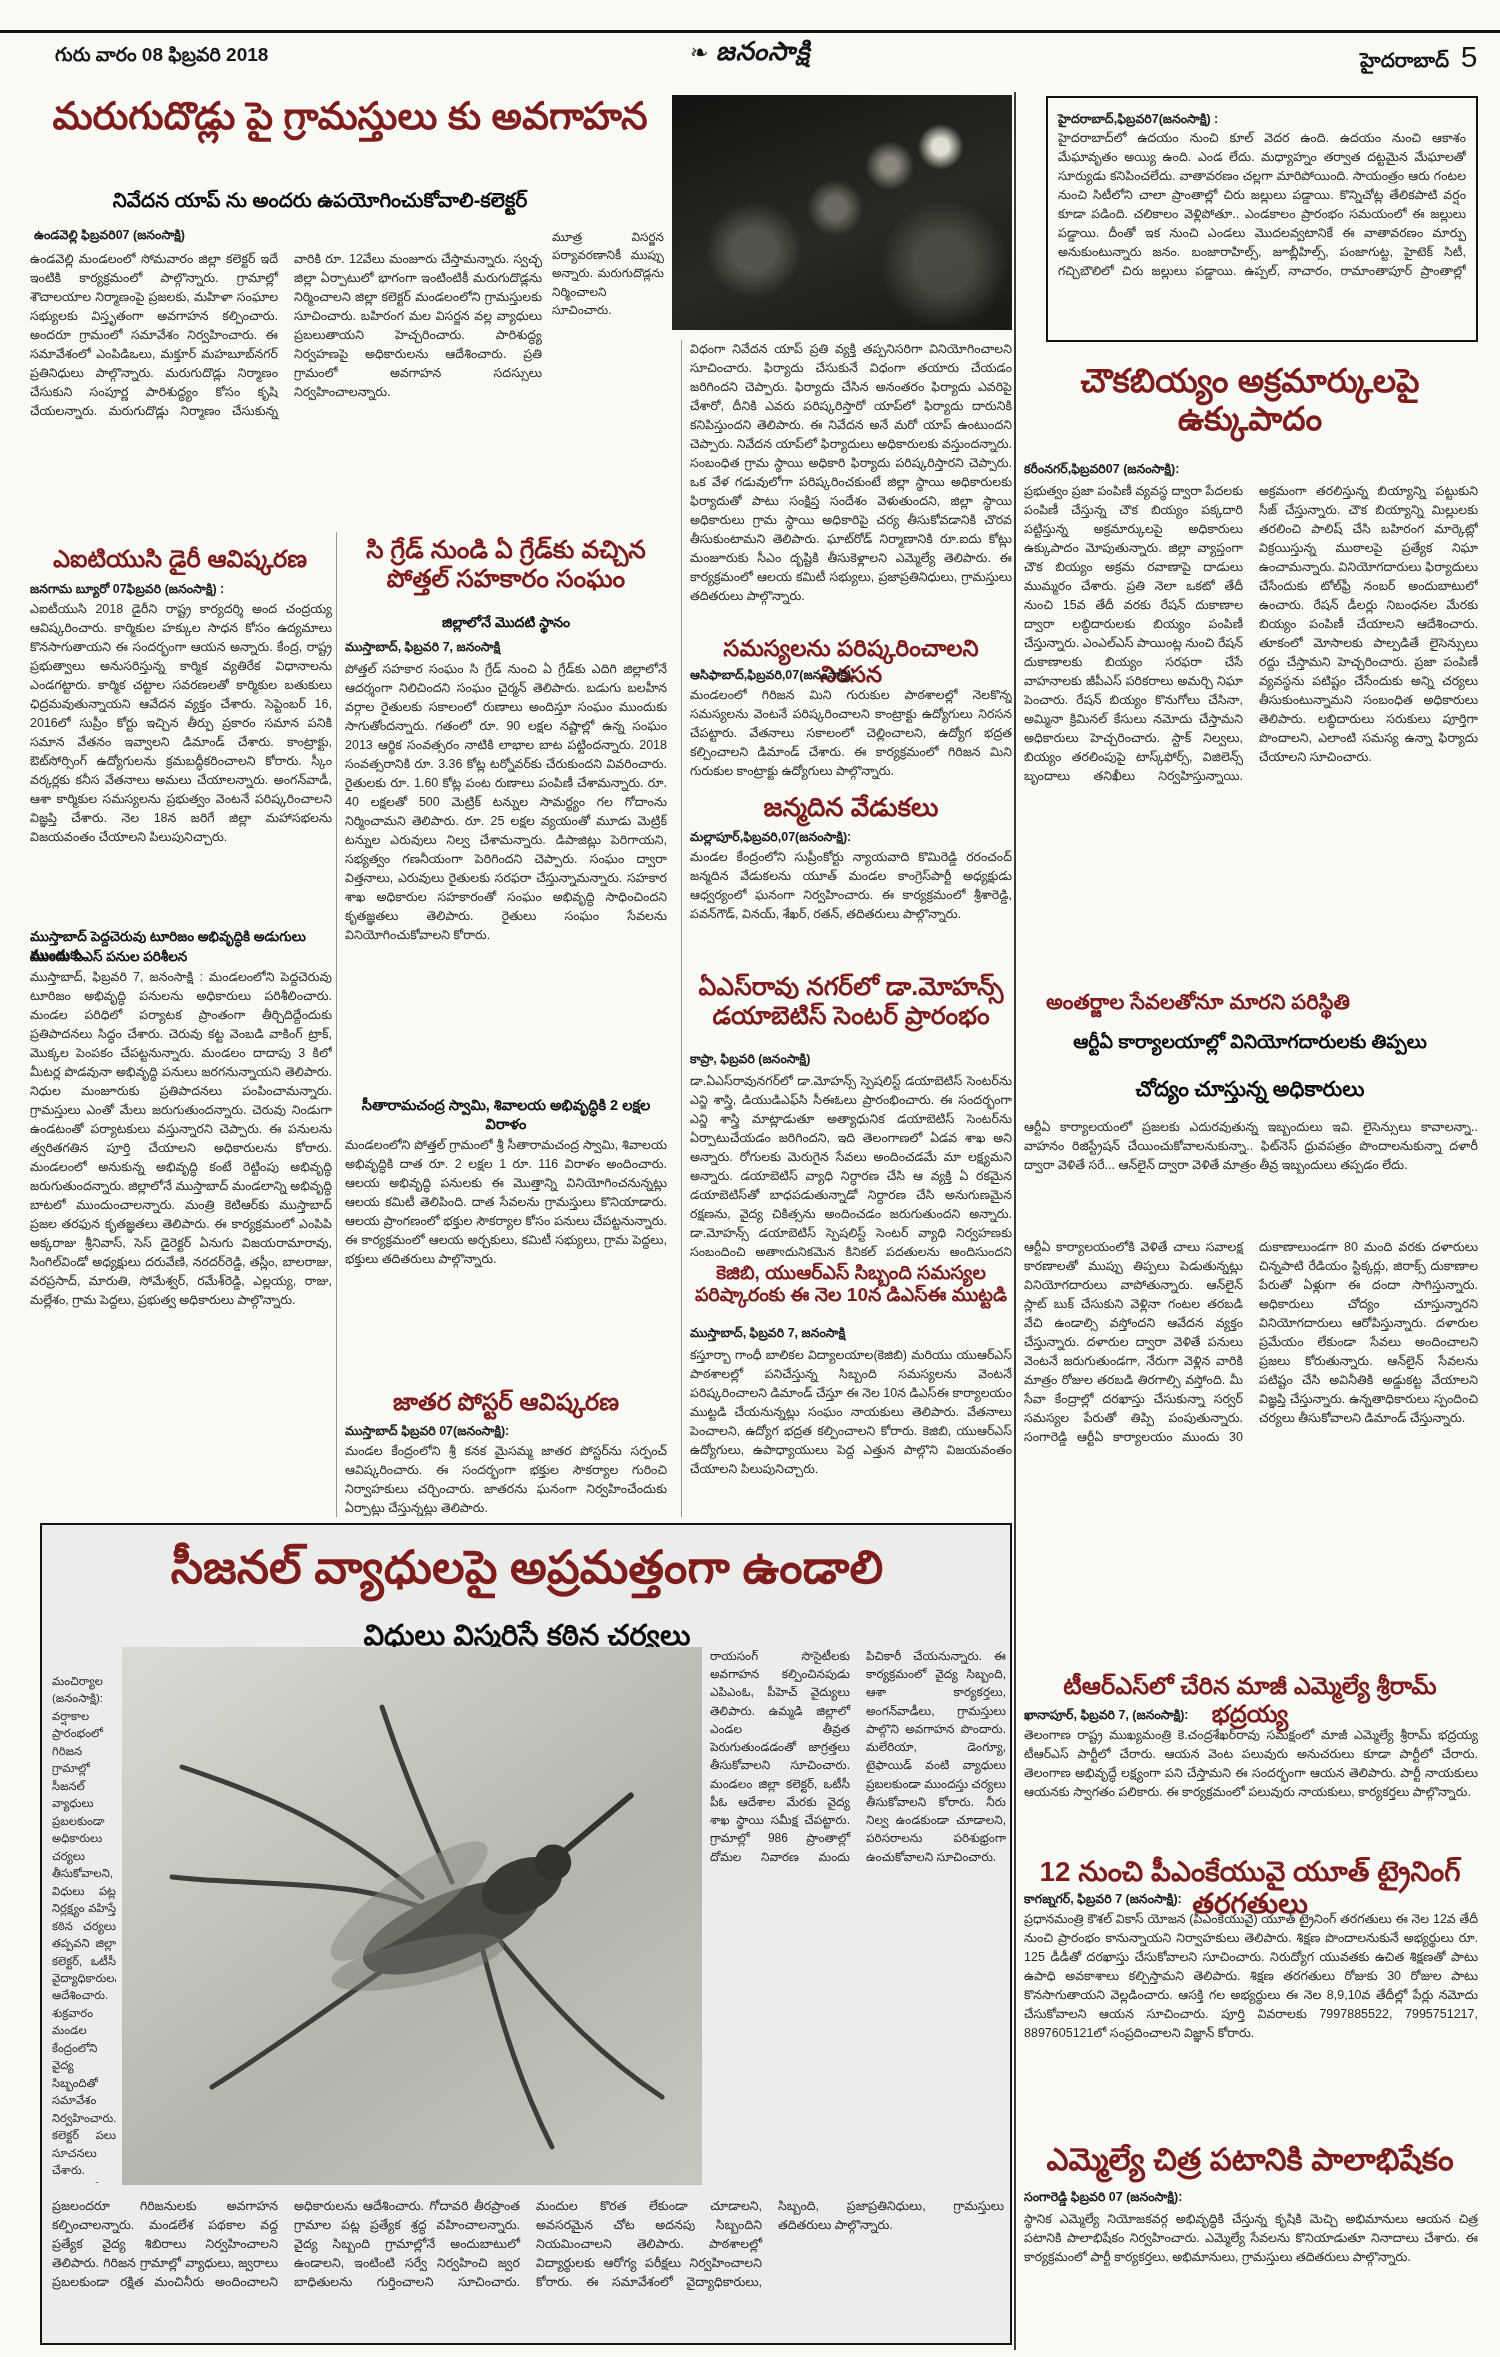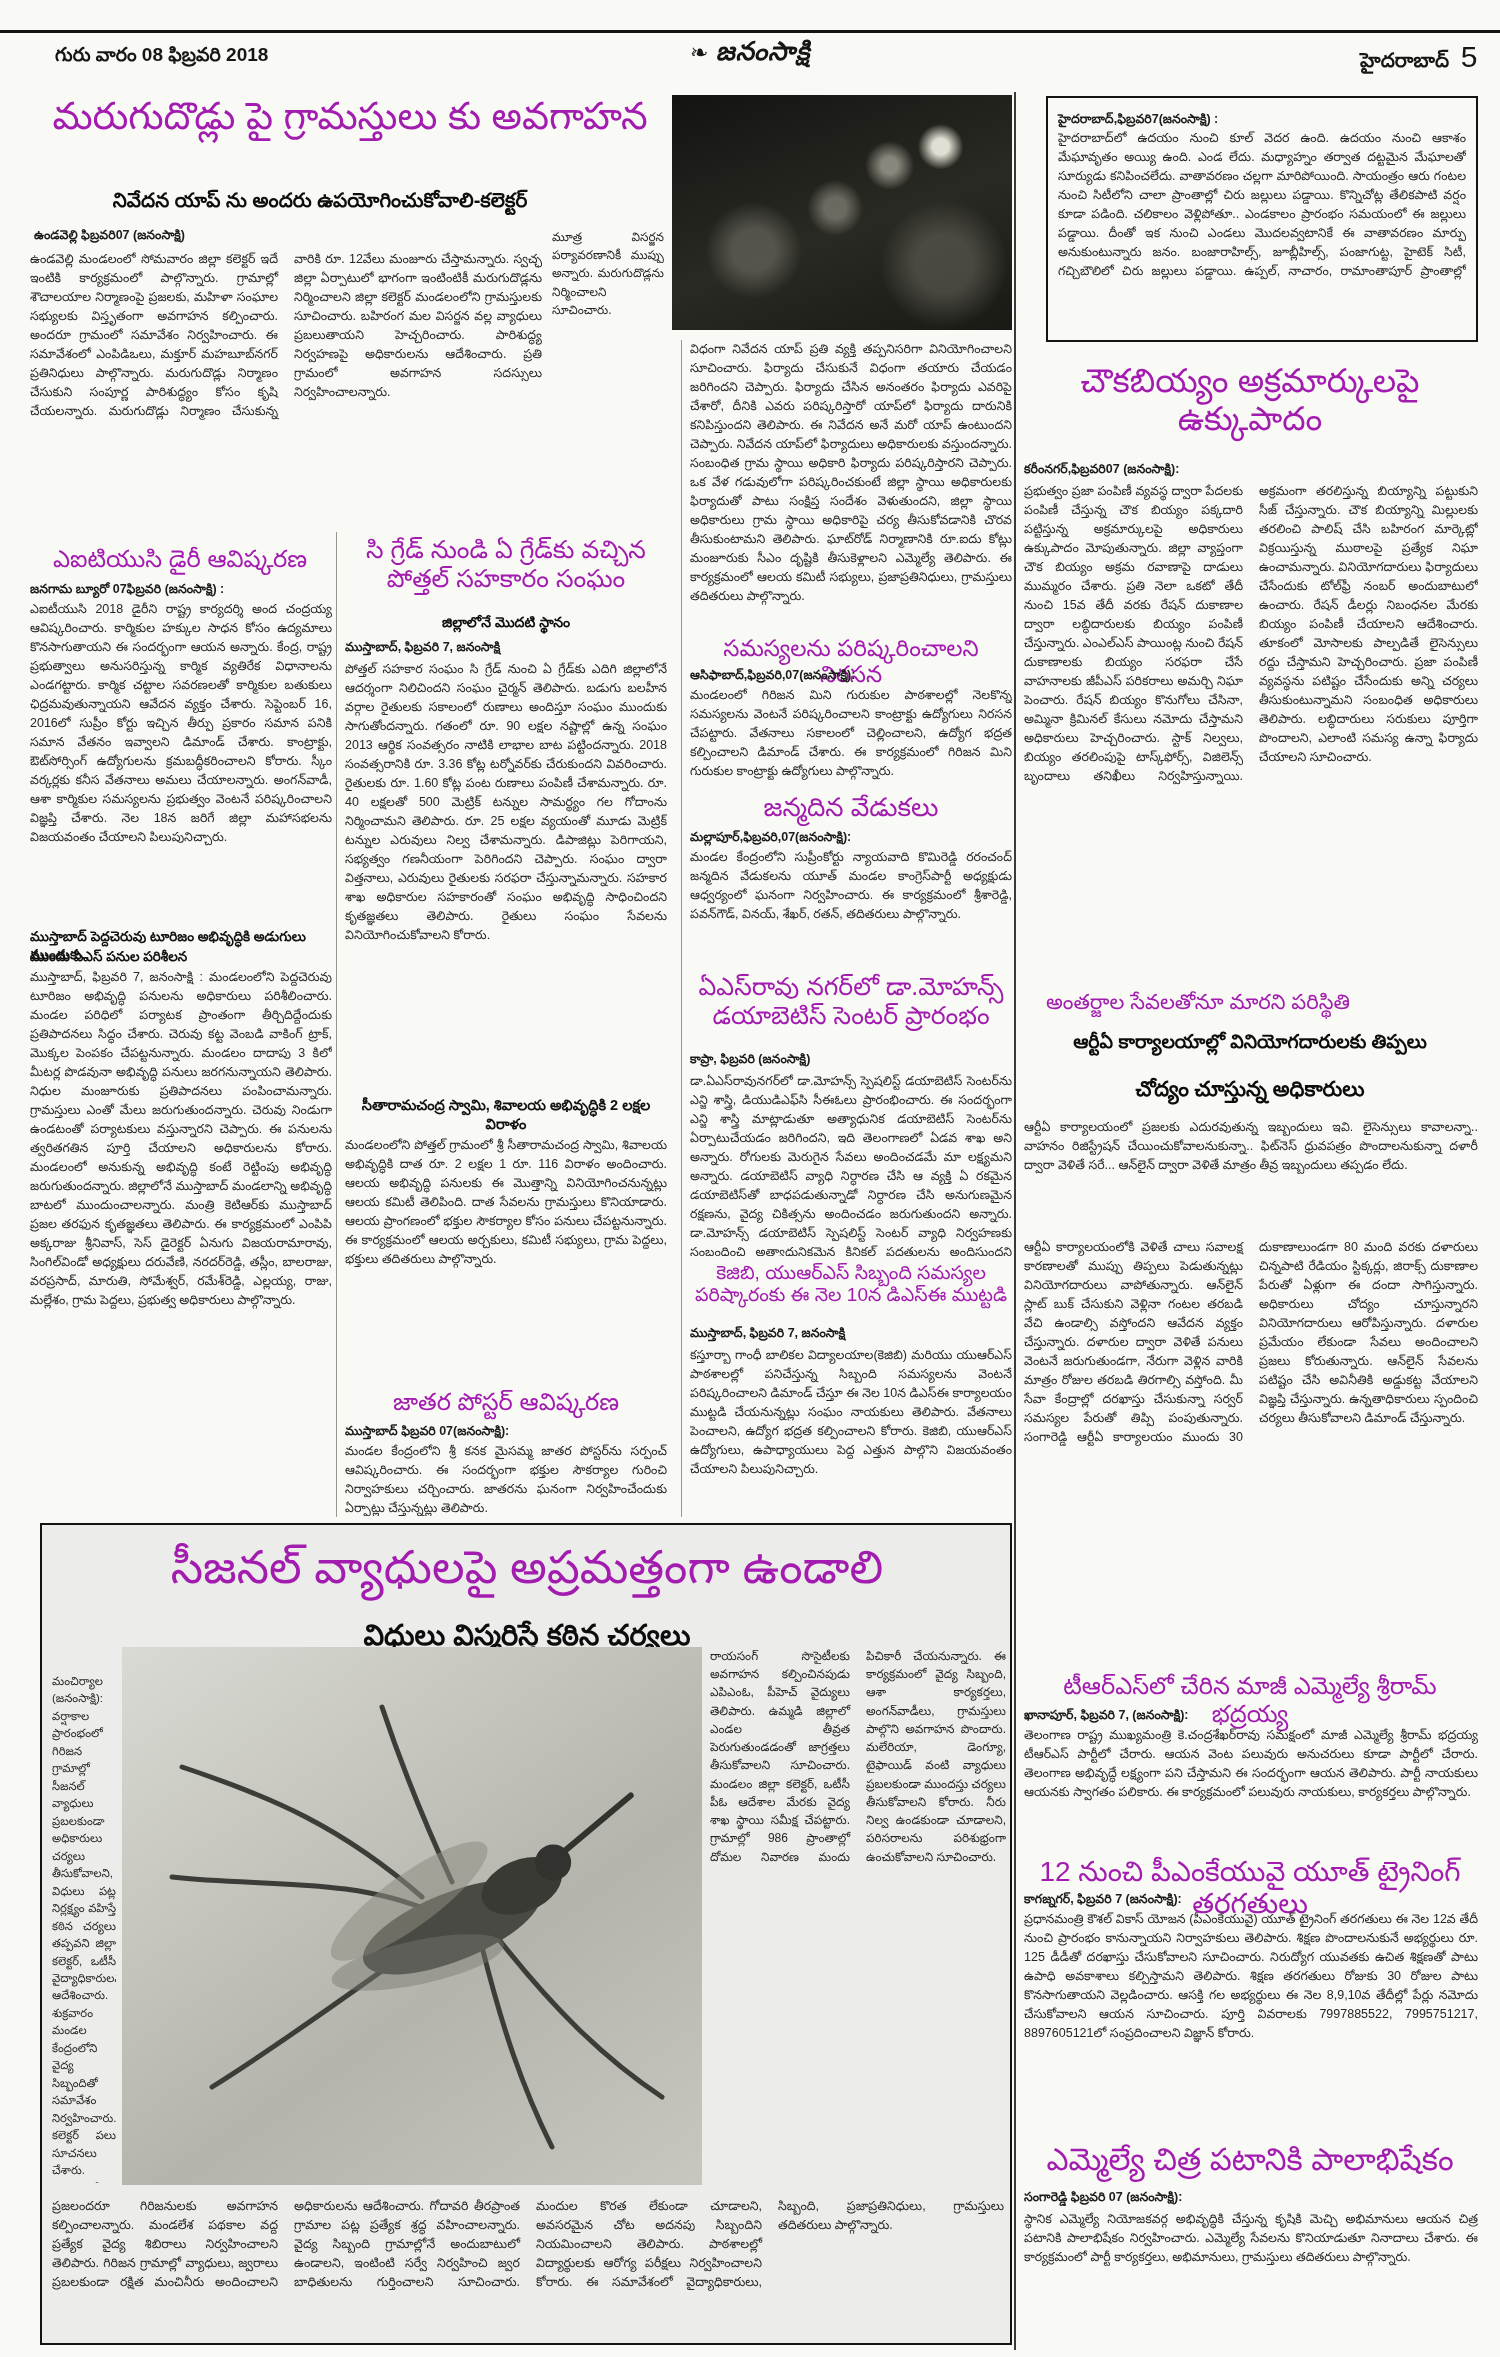--- a/index.html
+++ b/index.html
@@ -1,20 +1,20 @@
 <!DOCTYPE html>
 <html><head>
 <meta charset="utf-8">
 <style>
   html,body{margin:0;padding:0;background:#e6e6e2;}
   .page{position:relative;width:1500px;height:2357px;background:#f9f9f5;
         font-family:"Liberation Sans", sans-serif;color:#161616;overflow:hidden;}
   .abs{position:absolute;}
   .center{text-align:center;}
-  .headline{font-weight:normal;color:#a21caf;line-height:1.15;}
+  .headline{font-weight:bold;color:#7f1d1d;line-height:1.15;}
   .body-text{font-size:12.5px;line-height:1.52;text-align:justify;color:#262624;overflow:hidden;}
   .byline{font-size:12.5px;font-weight:bold;color:#1c1c1c;}
   .crosshead{font-weight:bold;font-size:13.5px;color:#111;line-height:1.3;}
   .subhead{font-weight:bold;color:#0d0d0d;line-height:1.25;}
   .vline{position:absolute;width:1px;background:#97978f;}
   .hline{position:absolute;background:#141414;}
   .cols2{column-count:2;column-gap:16px;}
   .cols4{column-count:4;column-gap:16px;}
   .box{border:2px solid #141414;box-sizing:border-box;}
   .photo-dark{

